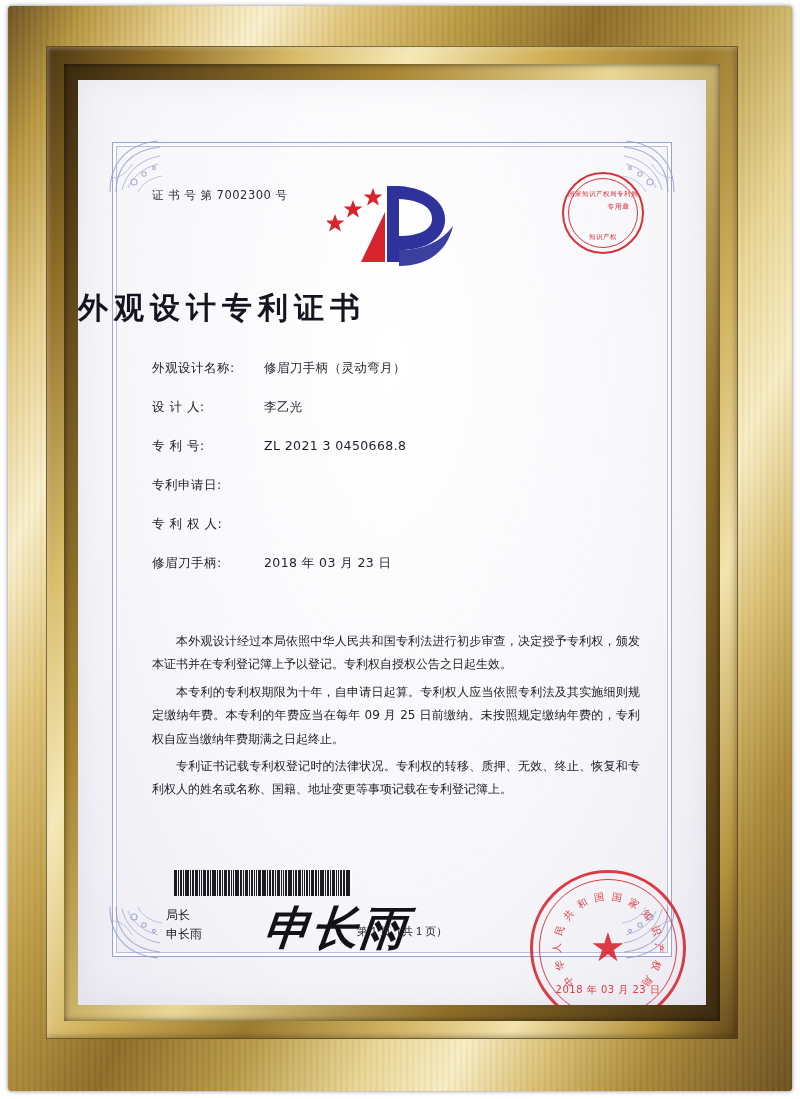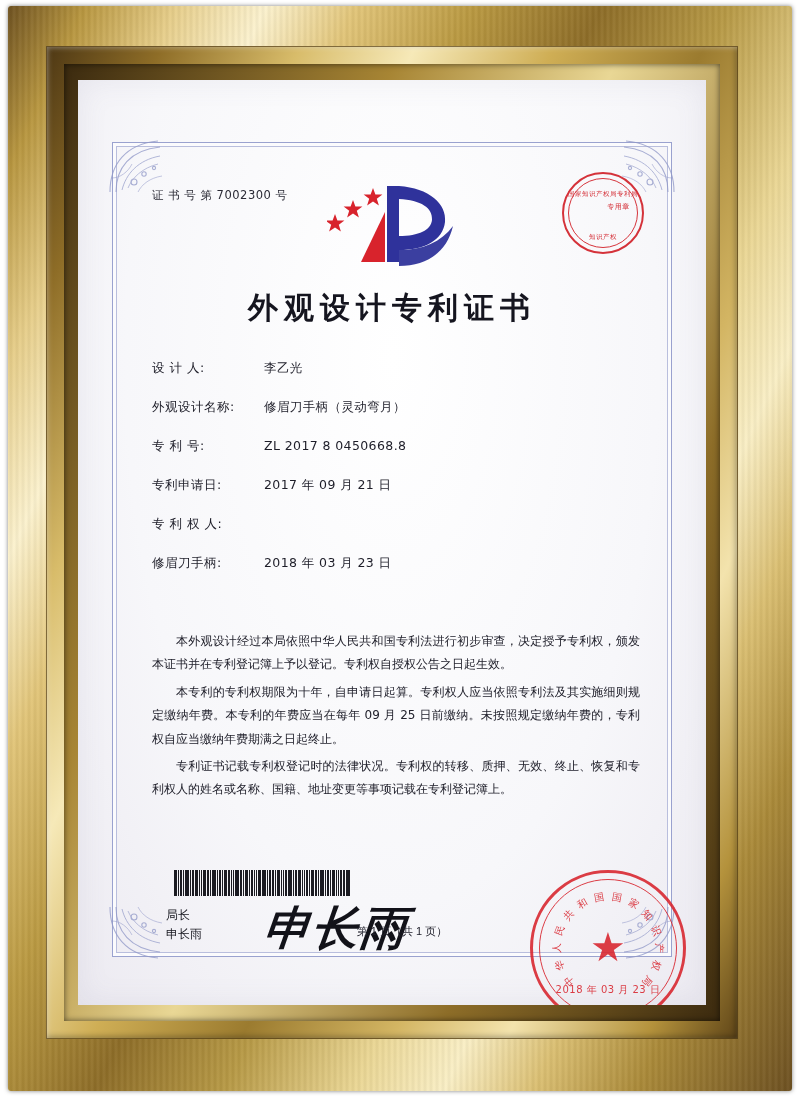--- a/index.html
+++ b/index.html
@@ -145,21 +145,20 @@
     transform: translateX(-50%);
     width: 130px;
     height: 92px;
   }
 
   .title {
     position: absolute;
     left: 0;
     right: 0;
     top: 208px;
-    text-align: center;
     font-family: "DejaVu Sans", sans-serif;
     font-size: 30px;
     font-weight: bold;
     letter-spacing: 6px;
     color: #15151f;
   }
 
   .red-seal-top {
     position: absolute;
     right: 62px;
@@ -424,34 +423,33 @@
     <div class="ring"></div>
     <div class="seal-arc-text">国家知识产权局专利局</div>
     <div class="seal-mid-text">专用章</div>
     <div class="seal-bottom-text">知识产权</div>
   </div>
 
   <div class="title">外观设计专利证书</div>
 
   <div class="fields">
     <div class="field-row">
+      <div class="field-label">外观设计名称:</div>
+      <div class="field-value">修眉刀手柄（灵动弯月）</div>
+    </div>
+    <div class="field-row">
       <div class="field-label">设 计 人:</div>
       <div class="field-value">李乙光</div>
     </div>
     <div class="field-row">
-      <div class="field-label">外观设计名称:</div>
-      <div class="field-value">修眉刀手柄（灵动弯月）</div>
-    </div>
-    <div class="field-row">
       <div class="field-label">专 利 号:</div>
-      <div class="field-value">ZL 2017 8 0450668.8</div>
+      <div class="field-value">ZL 2021 3 0450668.8</div>
     </div>
     <div class="field-row">
       <div class="field-label">专利申请日:</div>
-      <div class="field-value">2017 年 09 月 21 日</div>
     </div>
     <div class="field-row">
       <div class="field-label">专 利 权 人:</div>
     </div>
     <div class="field-row">
       <div class="field-label">修眉刀手柄:</div>
       <div class="field-value">2018 年 03 月 23 日</div>
     </div>
   </div>
 

